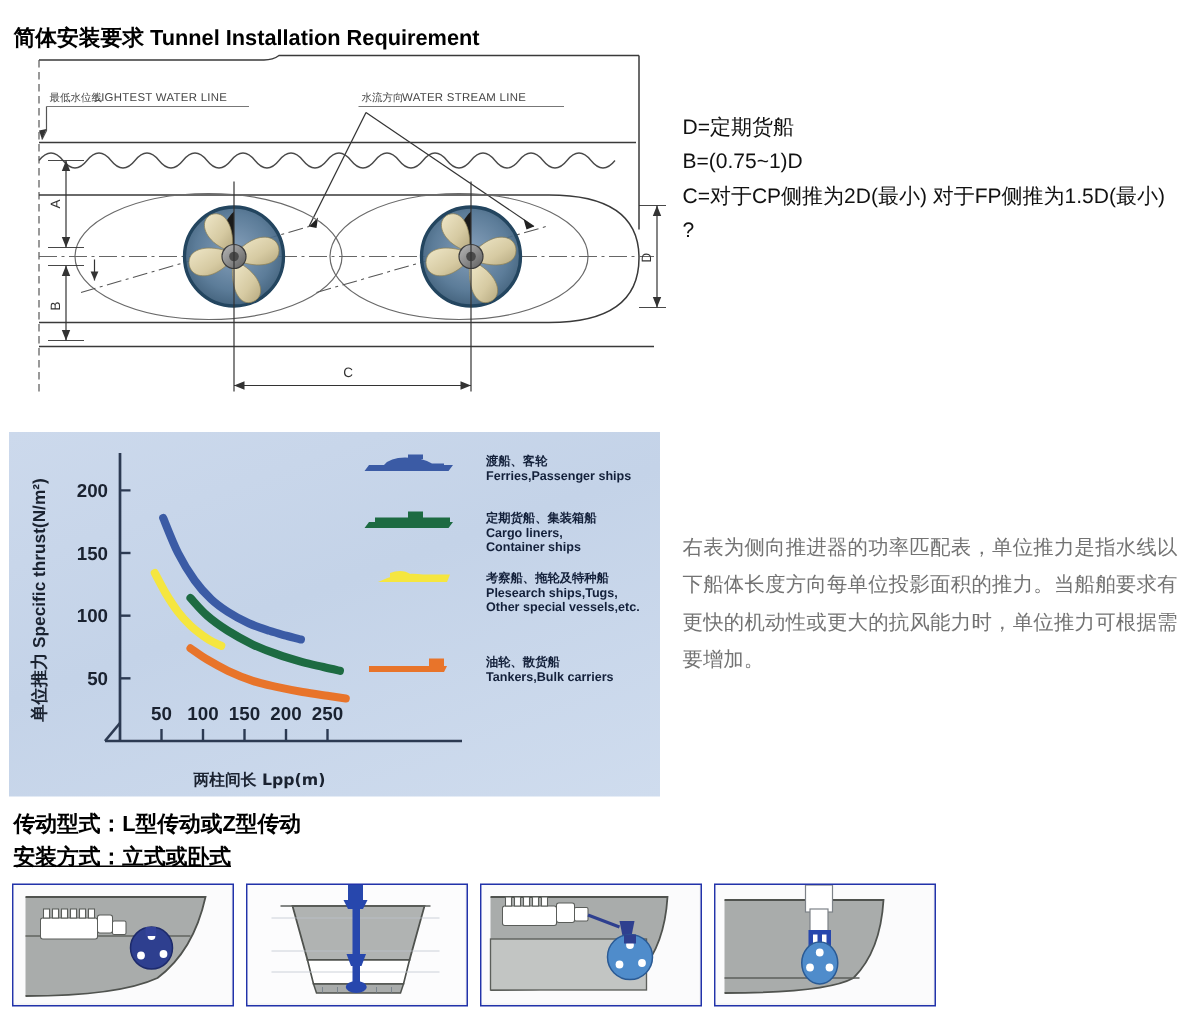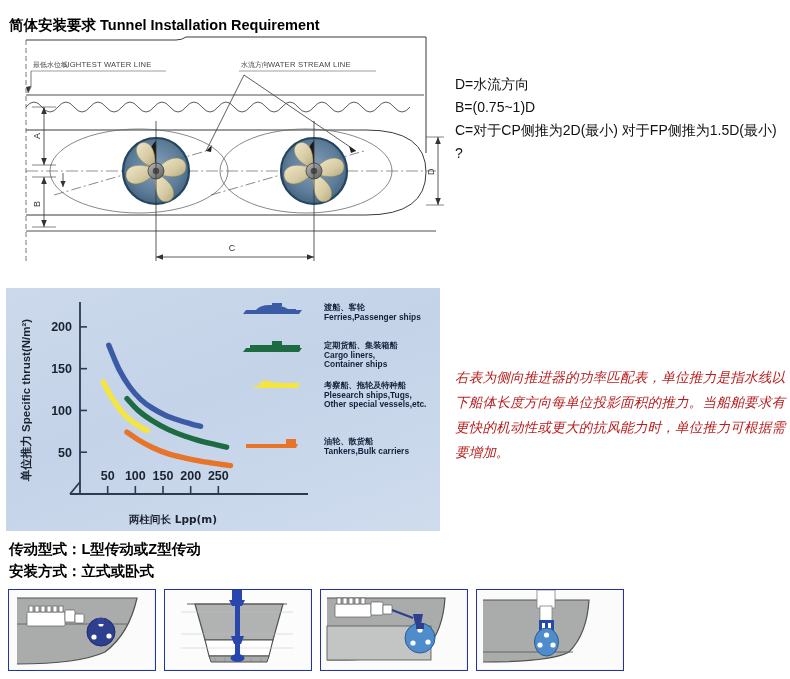--- a/index.html
+++ b/index.html
@@ -62,29 +62,28 @@
               font-size:11.5px; fill:#1a2230; }
   .axis-title-cn { font-family:"DejaVu Sans", sans-serif; font-weight:bold;
               font-size:10.5px; fill:#1a2230; }
   .leg-cn { font-family:"DejaVu Sans", sans-serif; font-weight:bold;
             font-size:8.2px; fill:#13203a; }
   .leg-en { font-family:"Liberation Sans", sans-serif; font-weight:bold;
             font-size:8.4px; fill:#13203a; }
 
   
   #note-block {
-    position:absolute; left:455px; top:365px; width:330px;
-    font-size:13.6px; color:#b91c1c; line-height:25px;
+    position:absolute; left:455px; top:352px; width:330px;
+    font-size:13.6px; color:#737373; line-height:25px;
     text-align:justify;
-    font-style:italic;
   }
 
   
   #drive-line { position:absolute; left:9px; top:540px; }
-  #mount-line { position:absolute; left:9px; top:562px; }
+  #mount-line { position:absolute; left:9px; top:562px;text-decoration:underline; }
 
   
   #photo-row {
     position:absolute; left:8px; top:589px;
     display:flex; gap:8px;
   }
   .photo {
     width:148px; height:82px;
     border:1.6px solid #2233aa;
     background:#f4f4f6;
@@ -223,21 +222,21 @@
         <line x1="308" y1="86" x2="308" y2="226"></line>
         <line x1="150" y1="222" x2="308" y2="222"></line>
         <polygon points="150,222 157,219.2 157,224.8" fill="#333" stroke="none"></polygon>
         <polygon points="308,222 301,219.2 301,224.8" fill="#333" stroke="none"></polygon>
       </g>
       <text class="dim-label" x="226" y="216" text-anchor="middle">C</text>
     </svg>
   </div>
 
   <div id="formula-block">
-    <div class="fline">D=水流方向</div>
+    <div class="fline">D=定期货船</div>
     <div class="fline">B=(0.75~1)D</div>
     <div class="fline">C=对于CP侧推为2D(最小) 对于FP侧推为1.5D(最小)</div>
     <div class="fline">?</div>
   </div>
 
 
   <div id="chart-panel">
     <svg id="chart-svg" width="434" height="243" viewBox="0 0 434 243">
         <line x1="74" y1="14" x2="74" y2="206" stroke="#2c3a52" stroke-width="1.8"></line>
         <line x1="64" y1="206" x2="302" y2="206" stroke="#2c3a52" stroke-width="1.8"></line>

